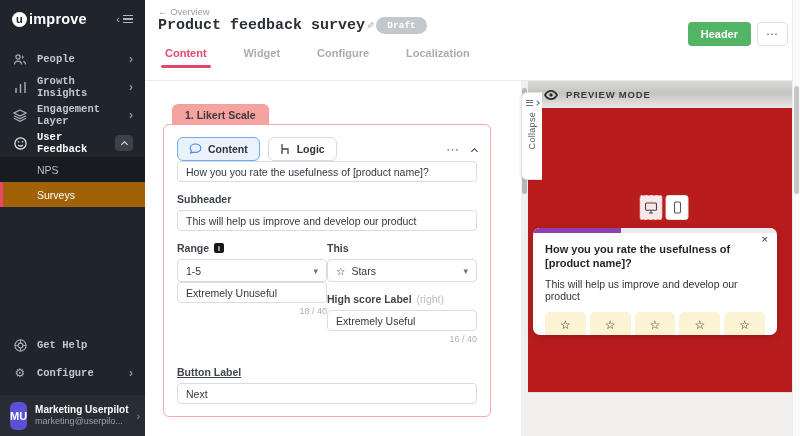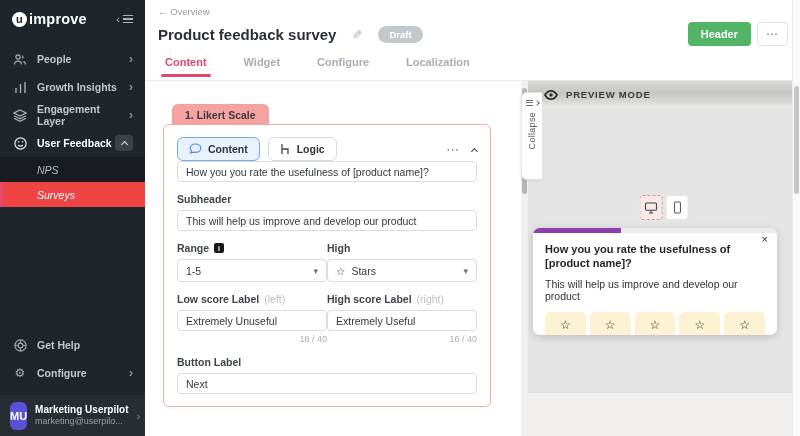--- a/index.html
+++ b/index.html
@@ -11,43 +11,43 @@
   .sidebar{width:145px;min-width:145px;background:#20252c;color:#c9ced4;display:flex;flex-direction:column;position:relative;z-index:5;}
   .logo-row{display:flex;align-items:center;justify-content:space-between;padding:11px 12px 10px 12px;}
   .logo{display:flex;align-items:center;gap:1px;color:#fff;font-weight:700;font-size:14.5px;letter-spacing:.2px;}
   .logo-u{width:15px;height:15px;border-radius:50%;background:#fff;color:#20252c;display:inline-flex;align-items:center;justify-content:center;font-size:11px;font-weight:700;margin-right:1px;}
   .logo-collapse{display:flex;align-items:center;gap:3px;color:#aeb4ba;font-size:11px;cursor:pointer;}
   .hamb{display:inline-block;width:10px;}
   .hamb i{display:block;height:1.5px;background:#aeb4ba;margin:2px 0;}
   nav{margin-top:8px;}
   .nav-item{display:flex;align-items:center;height:28px;padding:0 12px;font-size:10.5px;font-weight:600;color:#c3c8ce;cursor:pointer;}
   .nav-item .nico{width:16px;display:flex;justify-content:center;margin-right:9px;color:#aab0b6;}
-  .nav-item .nlabel{flex:1;}
+  .nav-item .nlabel{flex:1;font-family:Liberation Mono, monospace;}
   .nav-item .nchev{color:#8f959b;font-size:12px;}
   .nav-item.active{color:#fff;}
   .nav-item.active .nico{color:#e7eaed;}
   .chev-btn{width:18px;height:16px;background:#3c424a;border-radius:4px;display:flex;align-items:center;justify-content:center;}
   .chev{display:inline-block;width:5px;height:5px;border-right:1.5px solid currentColor;border-bottom:1.5px solid currentColor;}
   .chev.up{transform:rotate(-135deg);margin-top:3px;color:#e3e6e9;}
-  .sub-item{height:25px;display:flex;align-items:center;padding-left:37px;font-size:10.5px;color:#b9bec4;cursor:pointer;font-style:italic;}
+  .sub-item{height:25px;display:flex;align-items:center;padding-left:37px;font-size:10.5px;color:#b9bec4;cursor:pointer;}
   .sub-item.nps{background:#181b20;}
-  .sub-item.selected{background:#ef4444;color:#fff;border-left:3px solid #e5486d;padding-left:34px;}
+  .sub-item.selected{background:#a16207;color:#fff;border-left:3px solid #e5486d;padding-left:34px;}
   .side-spacer{flex:1;}
   .account{background:#282d34;display:flex;align-items:center;gap:8px;padding:7px 10px;height:41px;cursor:pointer;}
   .avatar{width:28px;height:28px;border-radius:6px;background:#5a52d5;color:#fff;font-size:11px;font-weight:700;display:flex;align-items:center;justify-content:center;}
   .acct-text{flex:1;line-height:1.25;}
   .acct-name{font-size:10px;font-weight:700;color:#fff;white-space:nowrap;}
   .acct-email{font-size:9px;color:#9aa0a6;white-space:nowrap;}
   .acct-chev{color:#8f959b;font-size:11px;}
 
   
   .main{flex:1;display:flex;flex-direction:column;background:#fff;position:relative;}
   .topbar{height:81px;padding:6px 10px 0 13px;border-bottom:1px solid #e9ebed;position:relative;}
   .breadcrumb{font-size:9.5px;color:#9aa0a6;cursor:pointer;}
-  .title-row{display:flex;align-items:center;margin-top:9px;gap:16px;}
+  .title-row{display:flex;align-items:center;gap:2px;font-family:Liberation Mono, monospace;}
   .page-title{font-size:15px;font-weight:700;color:#2b3036;}
   .pencil{color:#a6abb1;font-size:12px;cursor:pointer;transform:scaleX(-1);}
   .draft-badge{background:#c3c8cd;color:#fff;font-size:9.5px;font-weight:700;padding:3px 11px;border-radius:9px;}
   .head-actions{position:absolute;right:12px;top:22px;display:flex;gap:6px;}
   .publish-btn{background:#54b465;color:#fff;border:none;font-size:11px;font-weight:700;padding:6px 13px;border-radius:4px;cursor:pointer;font-family:inherit;}
   .more-btn{background:#fff;border:1px solid #dfe2e5;border-radius:4px;width:31px;color:#6c7177;font-size:12px;cursor:pointer;letter-spacing:1px;}
   .tabs{display:flex;gap:37px;margin-top:13px;padding-left:7px;}
   .tab{font-size:11px;font-weight:700;color:#a8adb3;padding-bottom:9px;cursor:pointer;position:relative;}
   .tab.active{color:#e4476c;}
   .tab.active::after{content:"";position:absolute;left:-4px;right:-4px;bottom:0;height:3px;background:#e4476c;border-radius:2px;}
@@ -74,21 +74,21 @@
   .select{height:23px;border:1px solid #d9dde1;border-radius:4px;display:flex;align-items:center;padding:0 8px;font-size:10.5px;color:#33383e;cursor:pointer;gap:6px;}
   .select .sel-arrow{margin-left:auto;color:#6c7177;font-size:9px;}
   .info-ic{width:10px;height:10px;background:#17181a;border-radius:2px;color:#fff;font-size:7px;font-weight:700;display:inline-flex;align-items:center;justify-content:center;font-style:normal;}
   .counter{font-size:9px;color:#aaafb5;text-align:right;margin-top:3px;}
 
   
   .v-scroll{width:7px;min-width:7px;background:#f0f0ee;position:relative;}
   .v-scroll .thumb{position:absolute;top:7px;left:1px;width:5px;height:106px;background:#b7b7b5;border-radius:3px;}
 
   
-  .preview{flex:1;background:#e5e5e5;position:relative;min-width:0;}
+  .preview{flex:1;background:#b91c1c;position:relative;min-width:0;}
   .preview-header{height:27px;background:linear-gradient(180deg,#dadad8 0%,#c4c4c2 45%,#e9e8e6 100%);display:flex;align-items:center;gap:8px;padding-left:16px;}
   .preview-title{font-size:9.5px;font-weight:700;letter-spacing:.8px;color:#3a3a38;}
   .collapse-tab{position:absolute;left:-7px;top:11px;width:21px;height:88px;background:#fff;border:1px solid #e2e2e0;border-right:none;border-radius:6px 0 0 6px;box-shadow:-1px 1px 3px rgba(0,0,0,.08);display:flex;flex-direction:column;align-items:center;padding-top:5px;gap:4px;cursor:pointer;z-index:6;}
   .ct-icons{display:flex;align-items:center;gap:2px;color:#6c7177;}
   .mini-hamb i{display:block;width:7px;height:1.2px;background:#6c7177;margin:1.5px 0;}
   .chev.right{transform:rotate(-45deg);width:4px;height:4px;border-width:1.2px;color:#6c7177;}
   .collapse-text{writing-mode:vertical-rl;transform:rotate(180deg);font-size:9px;color:#55595e;letter-spacing:.3px;}
   .device-toggle{position:absolute;left:50%;transform:translateX(-50%);top:114px;display:flex;gap:3px;}
   .dev-btn{width:23px;height:25px;display:flex;align-items:center;justify-content:center;border-radius:3px;cursor:pointer;}
   .dev-btn.desktop{background:#f9e8e8;border:1px dashed #dd8f8f;color:#3f444b;}
@@ -280,49 +280,45 @@
               <div class="field-label">
                 <span>Range</span>
                 <span class="info-ic">i</span>
               </div>
               <div class="select">
                 <span>1-5</span>
                 <span class="sel-arrow">▾</span>
               </div>
             </div>
             <div class="col">
-              <div class="field-label">High</div>
+              <div class="field-label">This</div>
               <div class="select">
                 <span>☆</span>
                 <span>Stars</span>
                 <span class="sel-arrow">▾</span>
               </div>
             </div>
           </div>
 
           <div class="two-col">
             <div class="col">
-              <div class="field-label">
-                <span>Low score Label</span>
-                <span class="hint">(left)</span>
-              </div>
               <input class="text-input" value="Extremely Unuseful" style="">
               <div class="counter">18 / 40</div>
             </div>
             <div class="col">
               <div class="field-label">
                 <span>High score Label</span>
                 <span class="hint">(right)</span>
               </div>
               <input class="text-input" value="Extremely Useful" style="">
               <div class="counter">16 / 40</div>
             </div>
           </div>
 
-          <div class="field-label" style="margin-top:12px;">Button Label</div>
+          <div class="field-label" style="margin-top:22px;text-decoration:underline;">Button Label</div>
           <input class="text-input" value="Next" style="">
         </div>
 
         
         
       </section>
 
       <div class="v-scroll">
           <div class="thumb"></div>
         </div>

